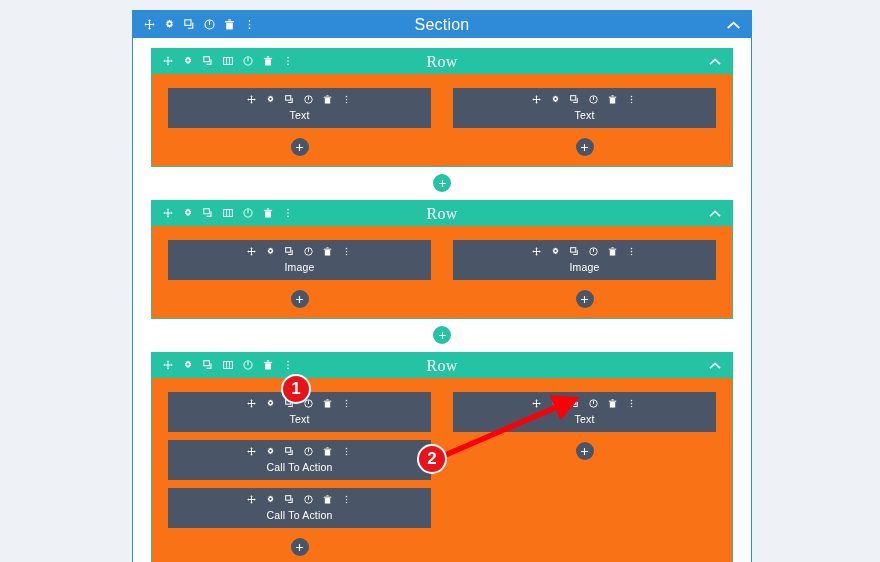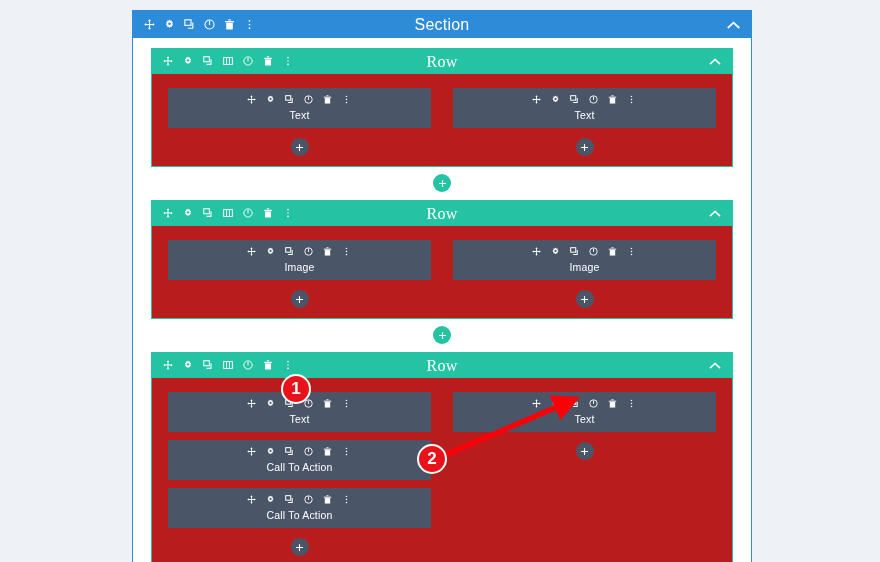--- a/index.html
+++ b/index.html
@@ -81,21 +81,21 @@
     padding: 10px 0 0 0;
   }
 
   
   .row-wrap {
     margin: 0 18px 0 18px;
     border: 1px solid #23c3a3;
     box-sizing: border-box;
   }
   .row-body {
-    background: #b91c1c;
+    background: #f97316;
     padding: 14px 16px 10px 16px;
     display: flex;
     gap: 22px;
   }
   .col {
     flex: 1;
     display: flex;
     flex-direction: column;
   }
 

